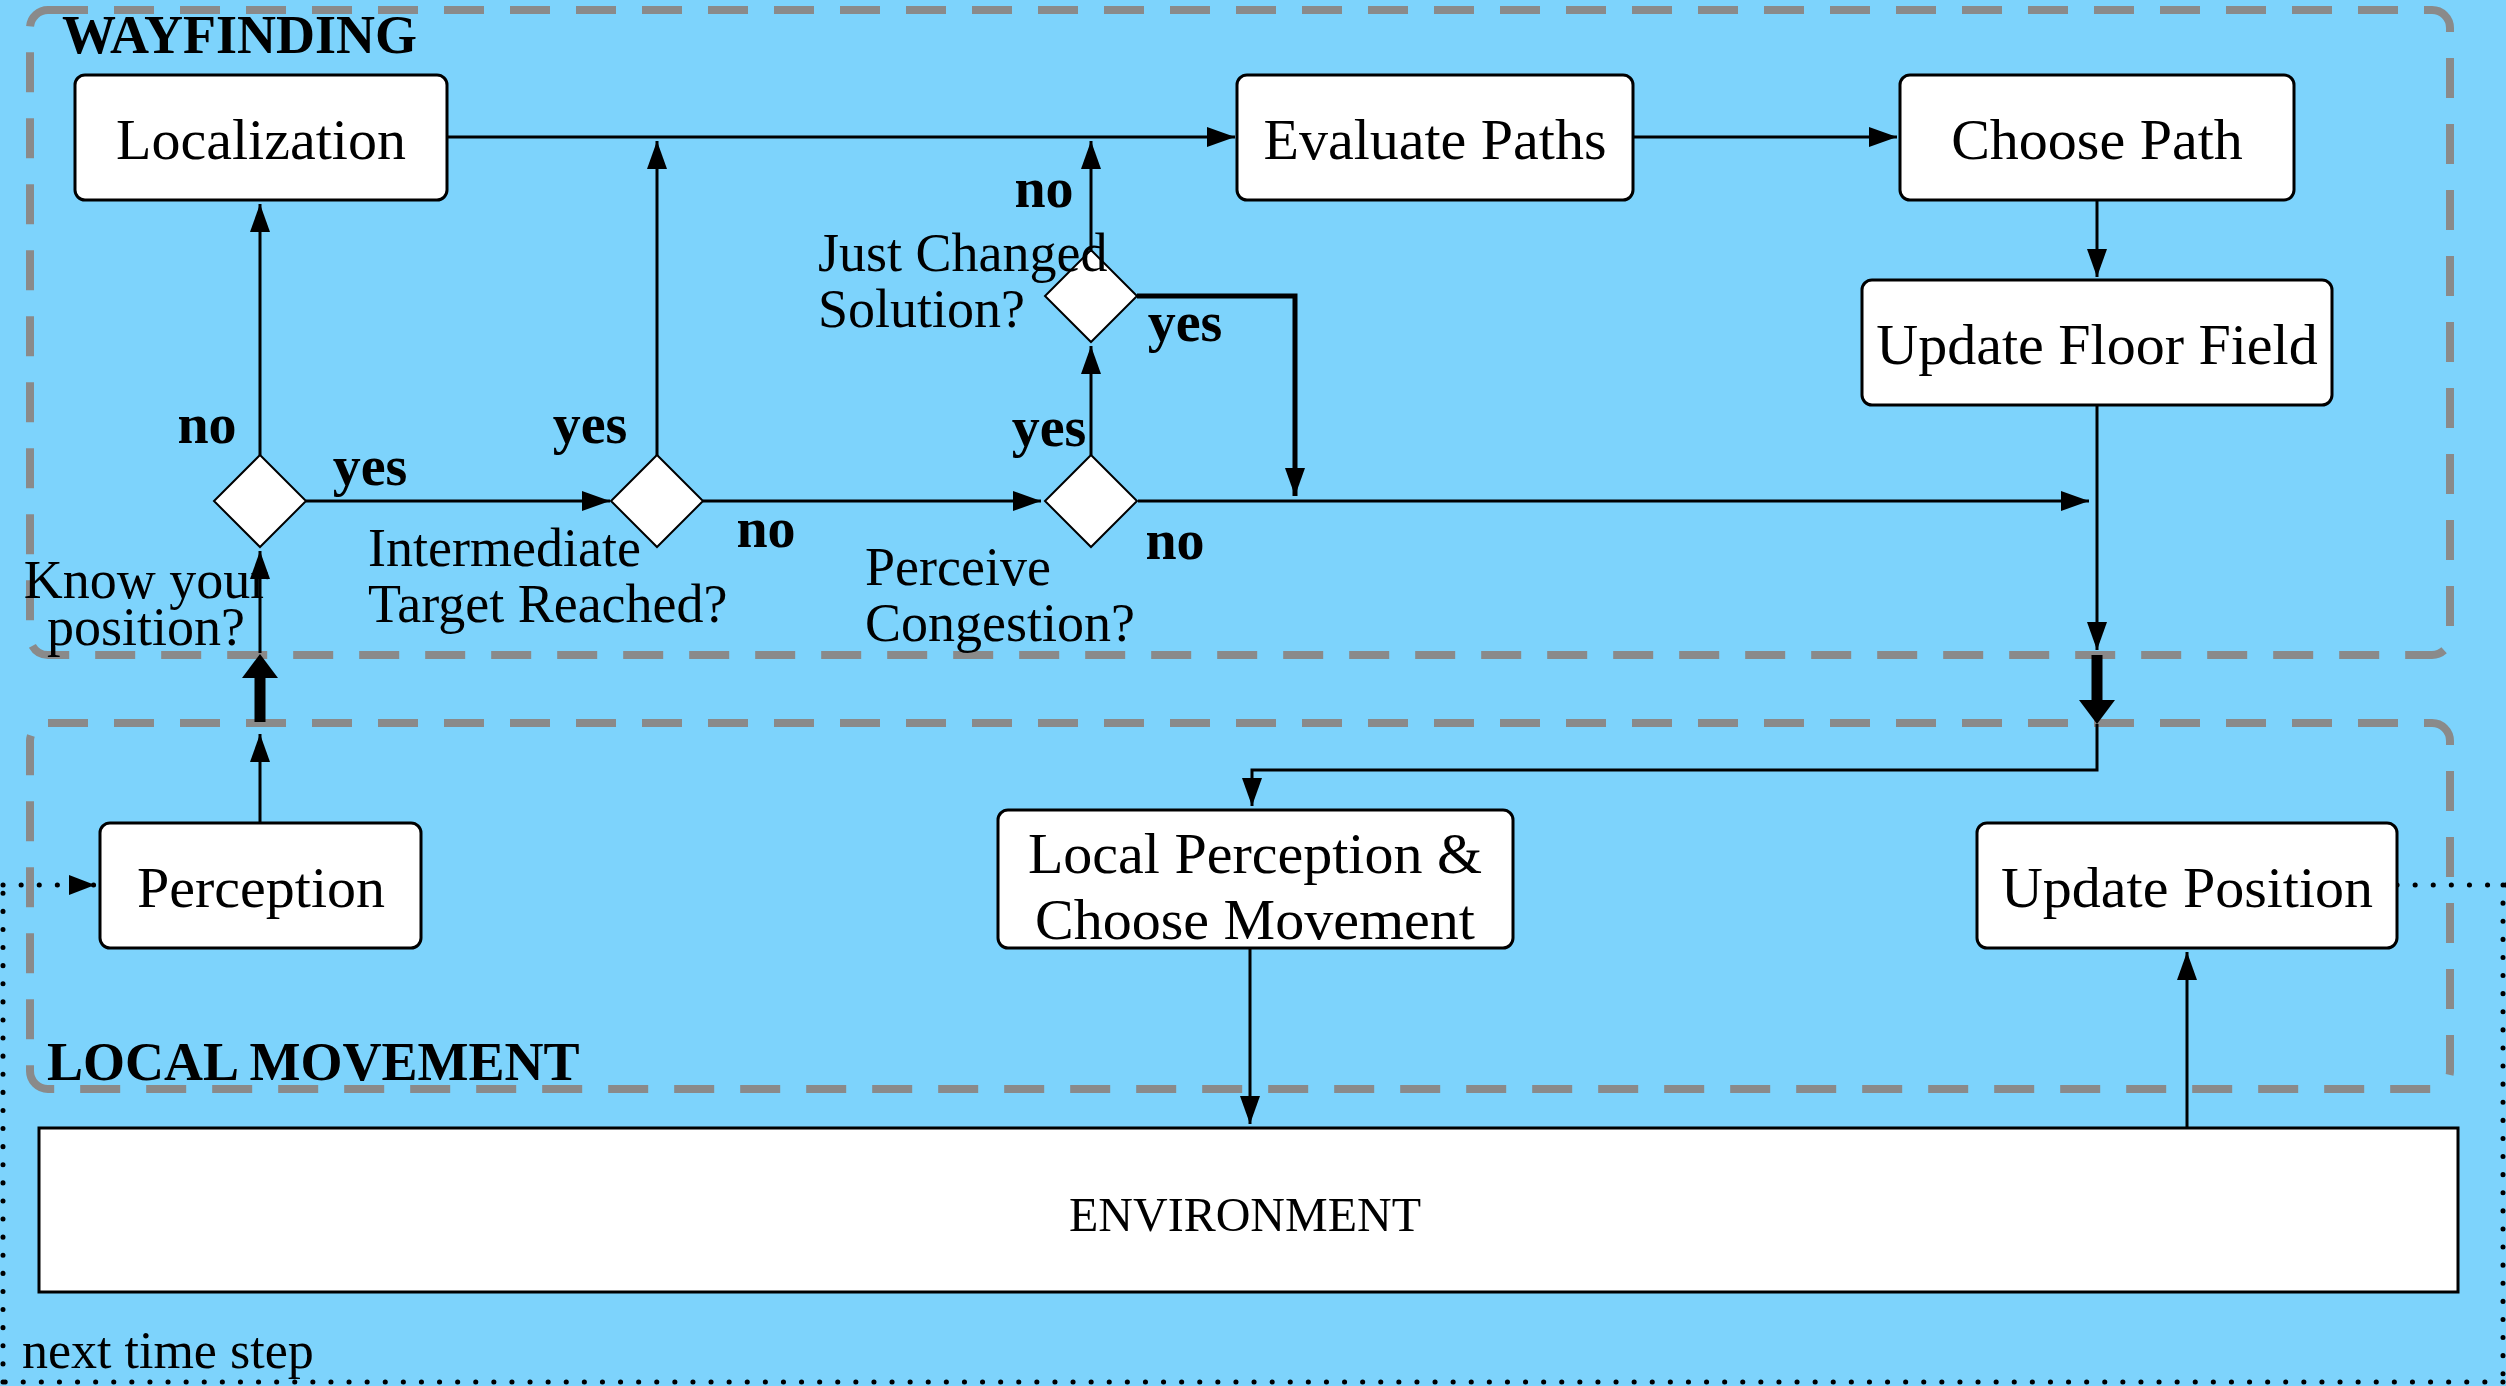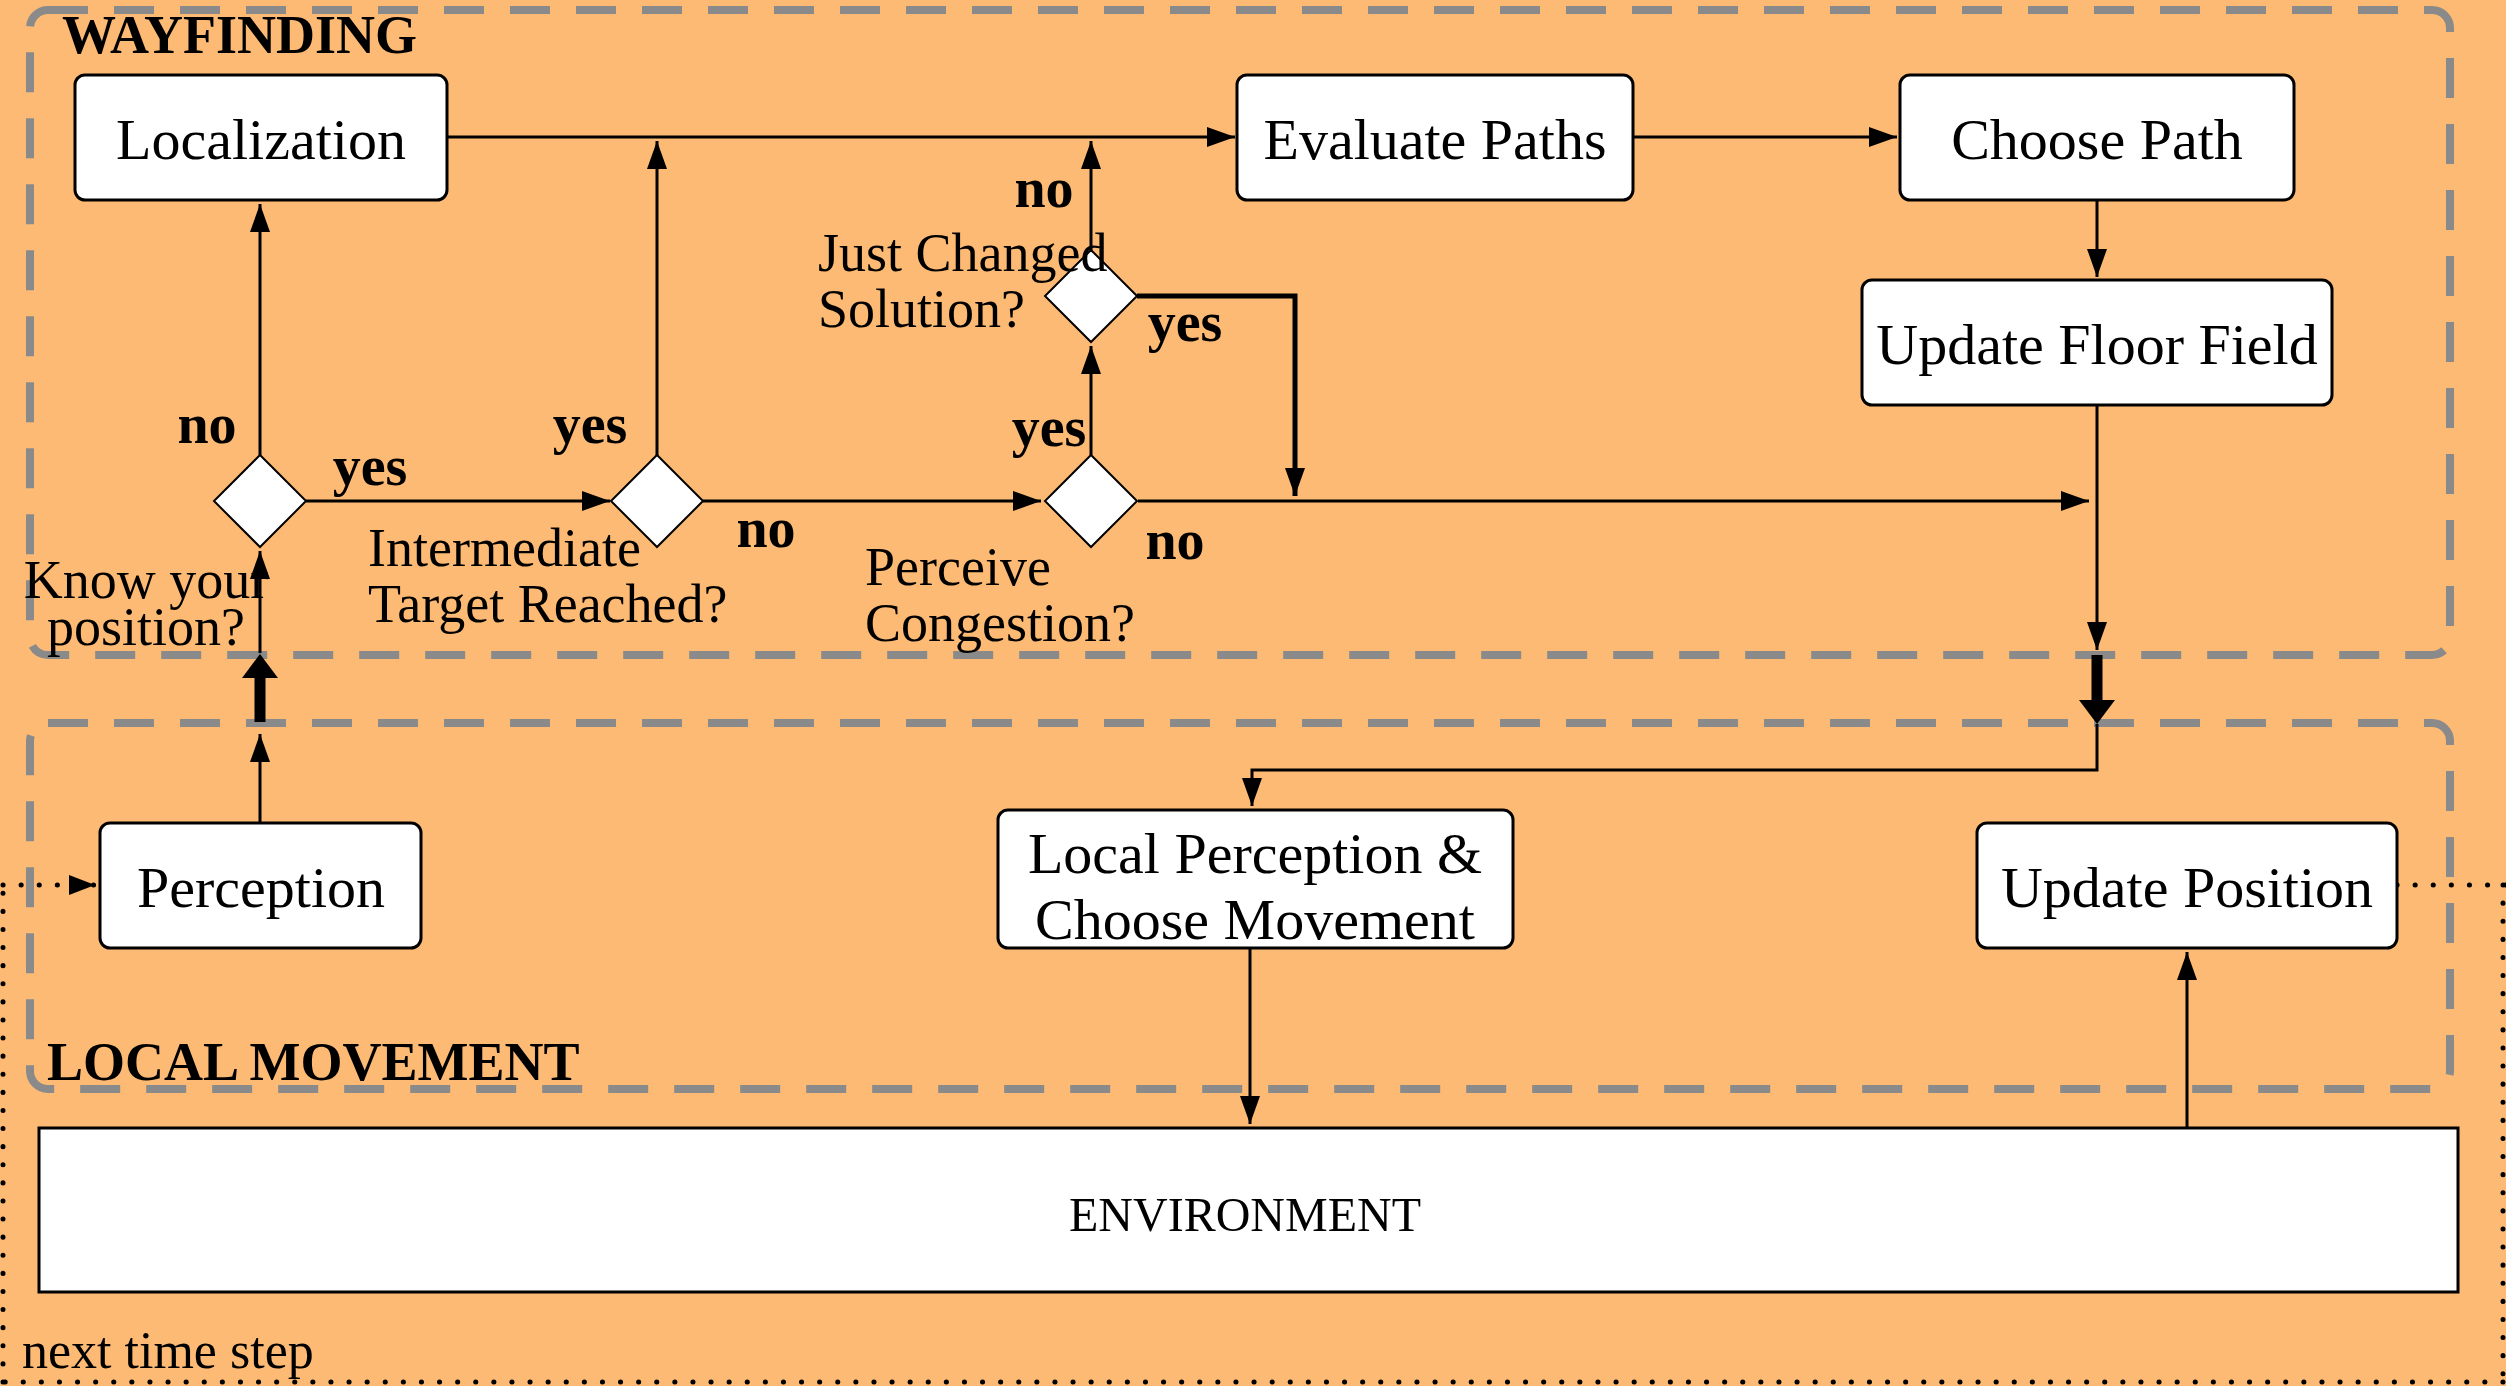--- a/index.html
+++ b/index.html
@@ -1,16 +1,16 @@
 <!DOCTYPE html>
 <html><head>
 <meta charset="utf-8">
 <style>
   html,body{margin:0;padding:0;background:#ffffff;}
-  .stage{position:relative;width:2506px;height:1386px;background:#fdba74;overflow:hidden;}
+  .stage{position:relative;width:2506px;height:1386px;background:#7dd3fc;overflow:hidden;}
   svg{position:absolute;top:0;left:0;}
   text{font-family:"Liberation Serif","DejaVu Serif",serif;fill:#000000;}
   .box-label{font-size:58px;text-anchor:middle;}
   .diamond-label{font-size:54px;}
   .diamond-label-centered{font-size:54px;text-anchor:middle;}
   .edge-label{font-size:56px;font-weight:bold;text-anchor:middle;}
   .section-label{font-size:54px;font-weight:bold;}
   .env-label{font-size:48px;text-anchor:middle;}
   .loop-label{font-size:52px;}
   .node-box{fill:#ffffff;stroke:#000000;stroke-width:3;}

